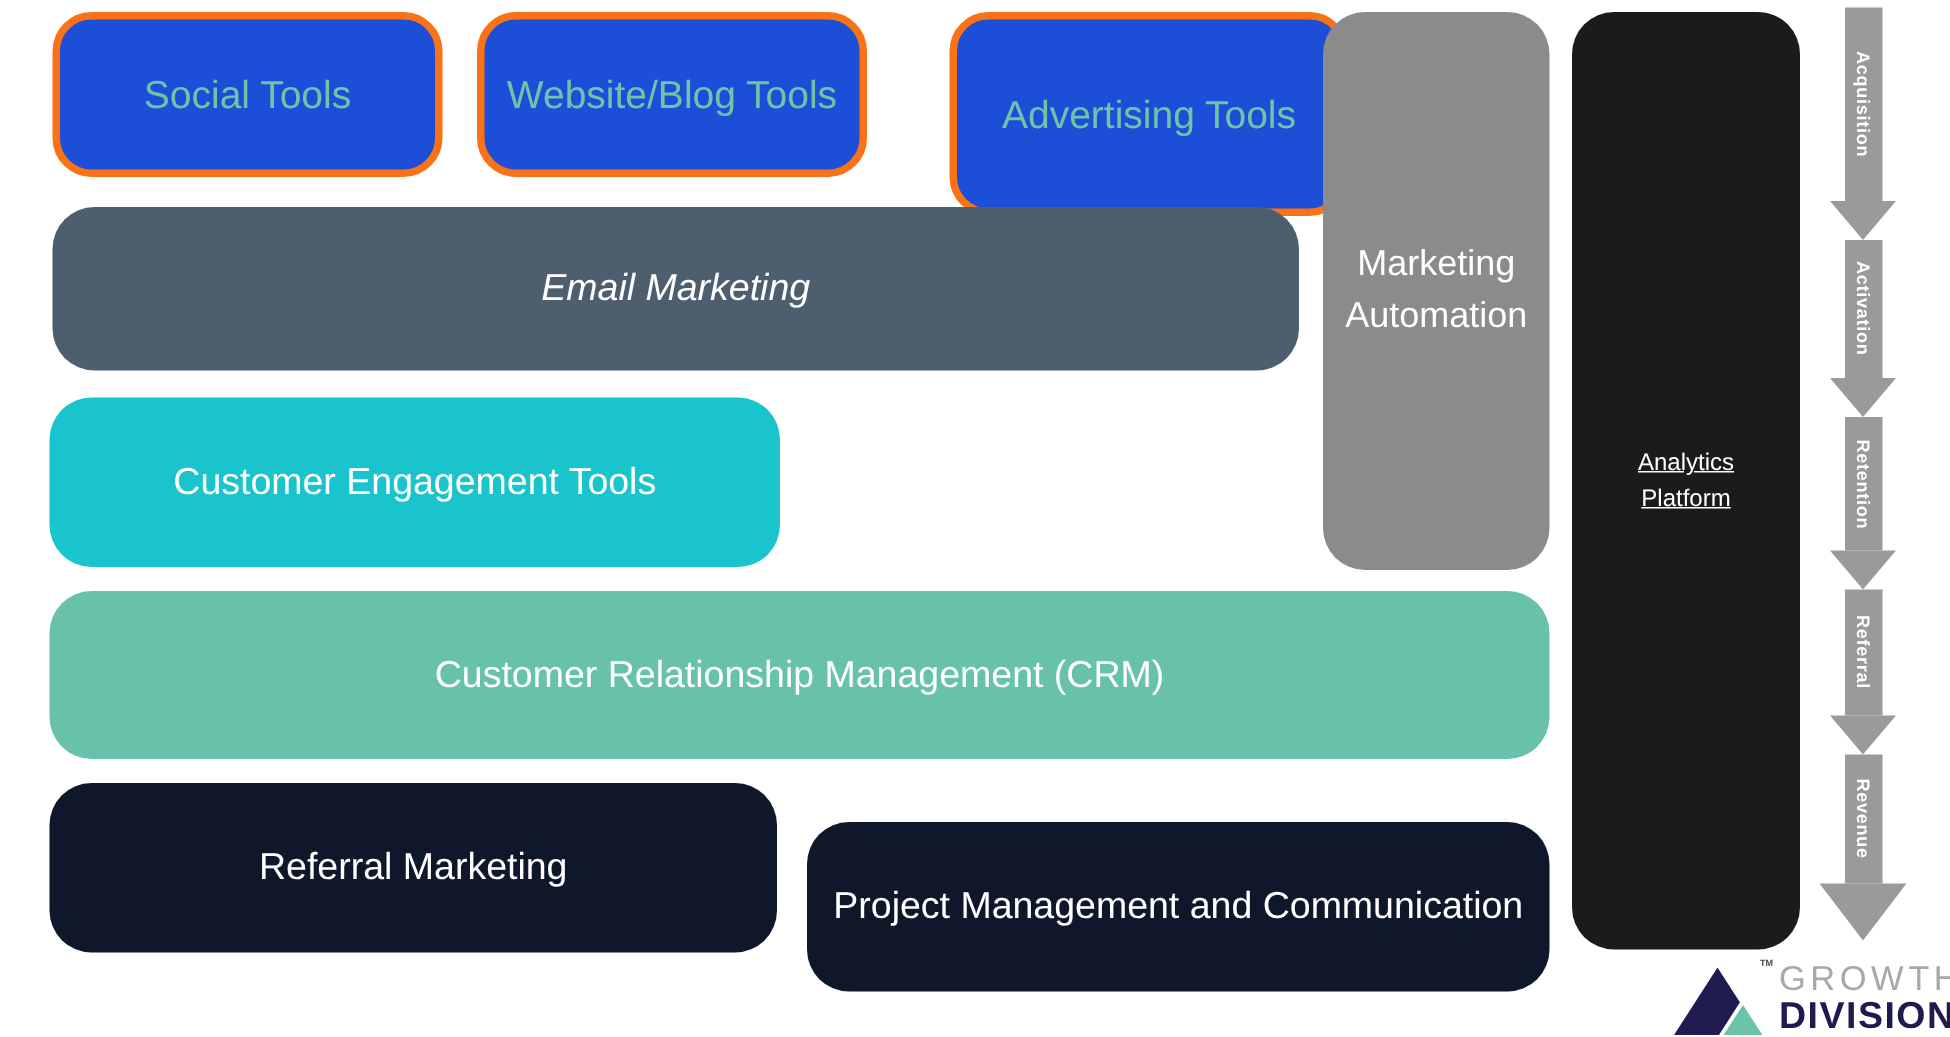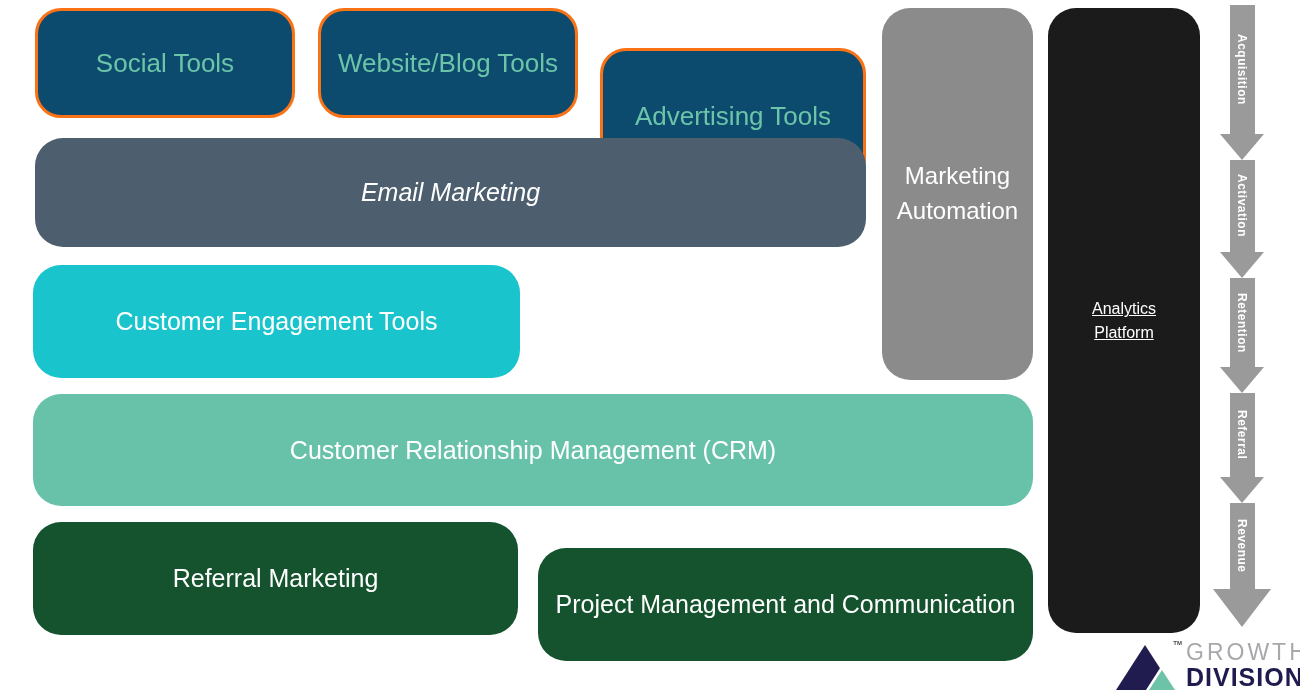--- a/index.html
+++ b/index.html
@@ -20,33 +20,33 @@
     display: flex;
     align-items: center;
     justify-content: center;
     text-align: center;
     box-sizing: border-box;
   }
   .box span { display: block; }
 
   
   .outline {
-    border: 3px solid #f97316;
+    border: 5px solid #f97316;
     border-radius: 26px;
     color: #6CC5A8;
     font-size: 26px;
-    background: #0c4a6e;
+    background: #1d4ed8;
   }
 
   .filled { border-radius: 28px; color: #ffffff; font-size: 25px; }
 
   .slate { background: #4D5F6E; font-style: italic; }
   .cyan  { background: #19C4CD; }
   .teal  { background: #68C2AA; }
-  .navy  { background: #14532d; }
+  .navy  { background: #0f172a; }
   .gray  { background: #8B8B8B; font-size: 24px; line-height: 1.45; }
   .black { background: #1B1B1B; font-size: 16px; line-height: 1.45; text-decoration: underline; }
 
   
   .funnel {
     position: absolute;
     left: 1213px;
     top: 5px;
     width: 58px;
     height: 622px;
@@ -139,21 +139,21 @@
 <body>
 
 <div id="canvas">
 
   <div class="box outline" style="left:35px; top:8px; width:260px; height:110px;">
     <span>Social Tools</span>
   </div>
   <div class="box outline" style="left:318px; top:8px; width:260px; height:110px;">
     <span>Website/Blog Tools</span>
   </div>
-  <div class="box outline" style="left:600px; top:8px; width:266px; height:136px;margin-top:40px;">
+  <div class="box outline" style="left:633px; top:8px; width:266px; height:136px;">
     <span>Advertising Tools</span>
   </div>
 
   <div class="box filled slate" style="left:35px; top:138px; width:831px; height:109px;">
     <span>Email Marketing</span>
   </div>
 
   <div class="box filled cyan" style="left:33px; top:265px; width:487px; height:113px;">
     <span>Customer Engagement Tools</span>
   </div>

